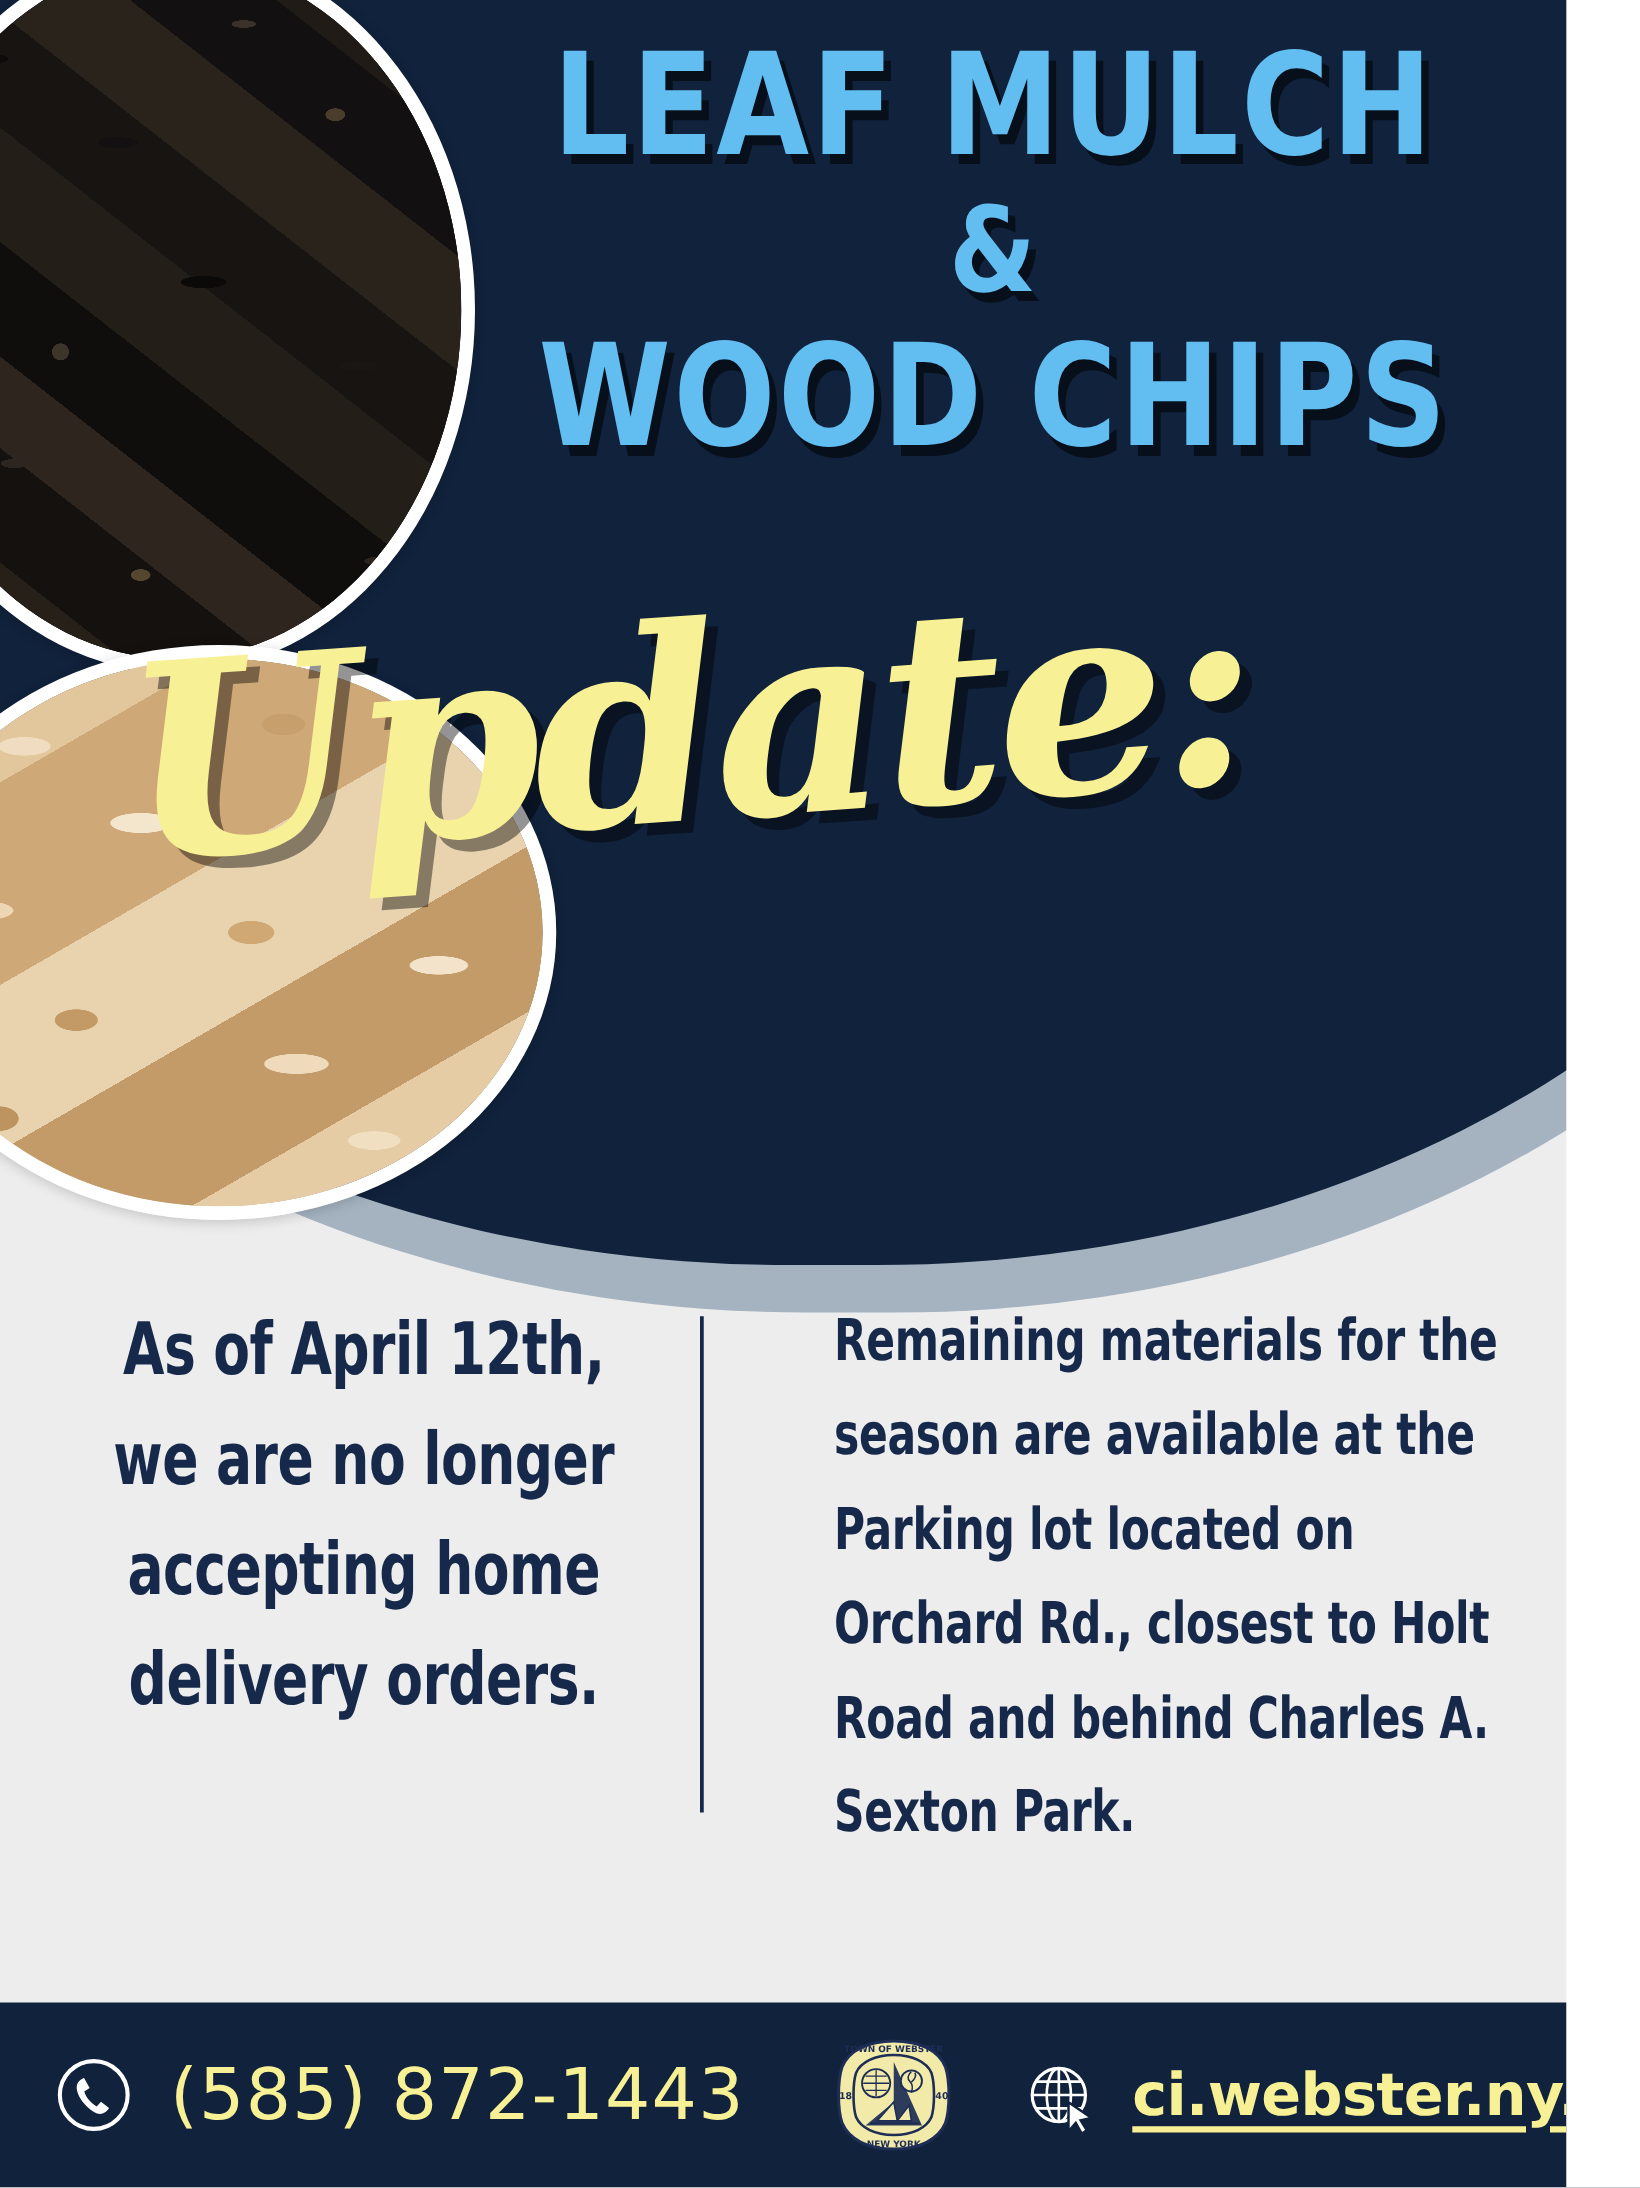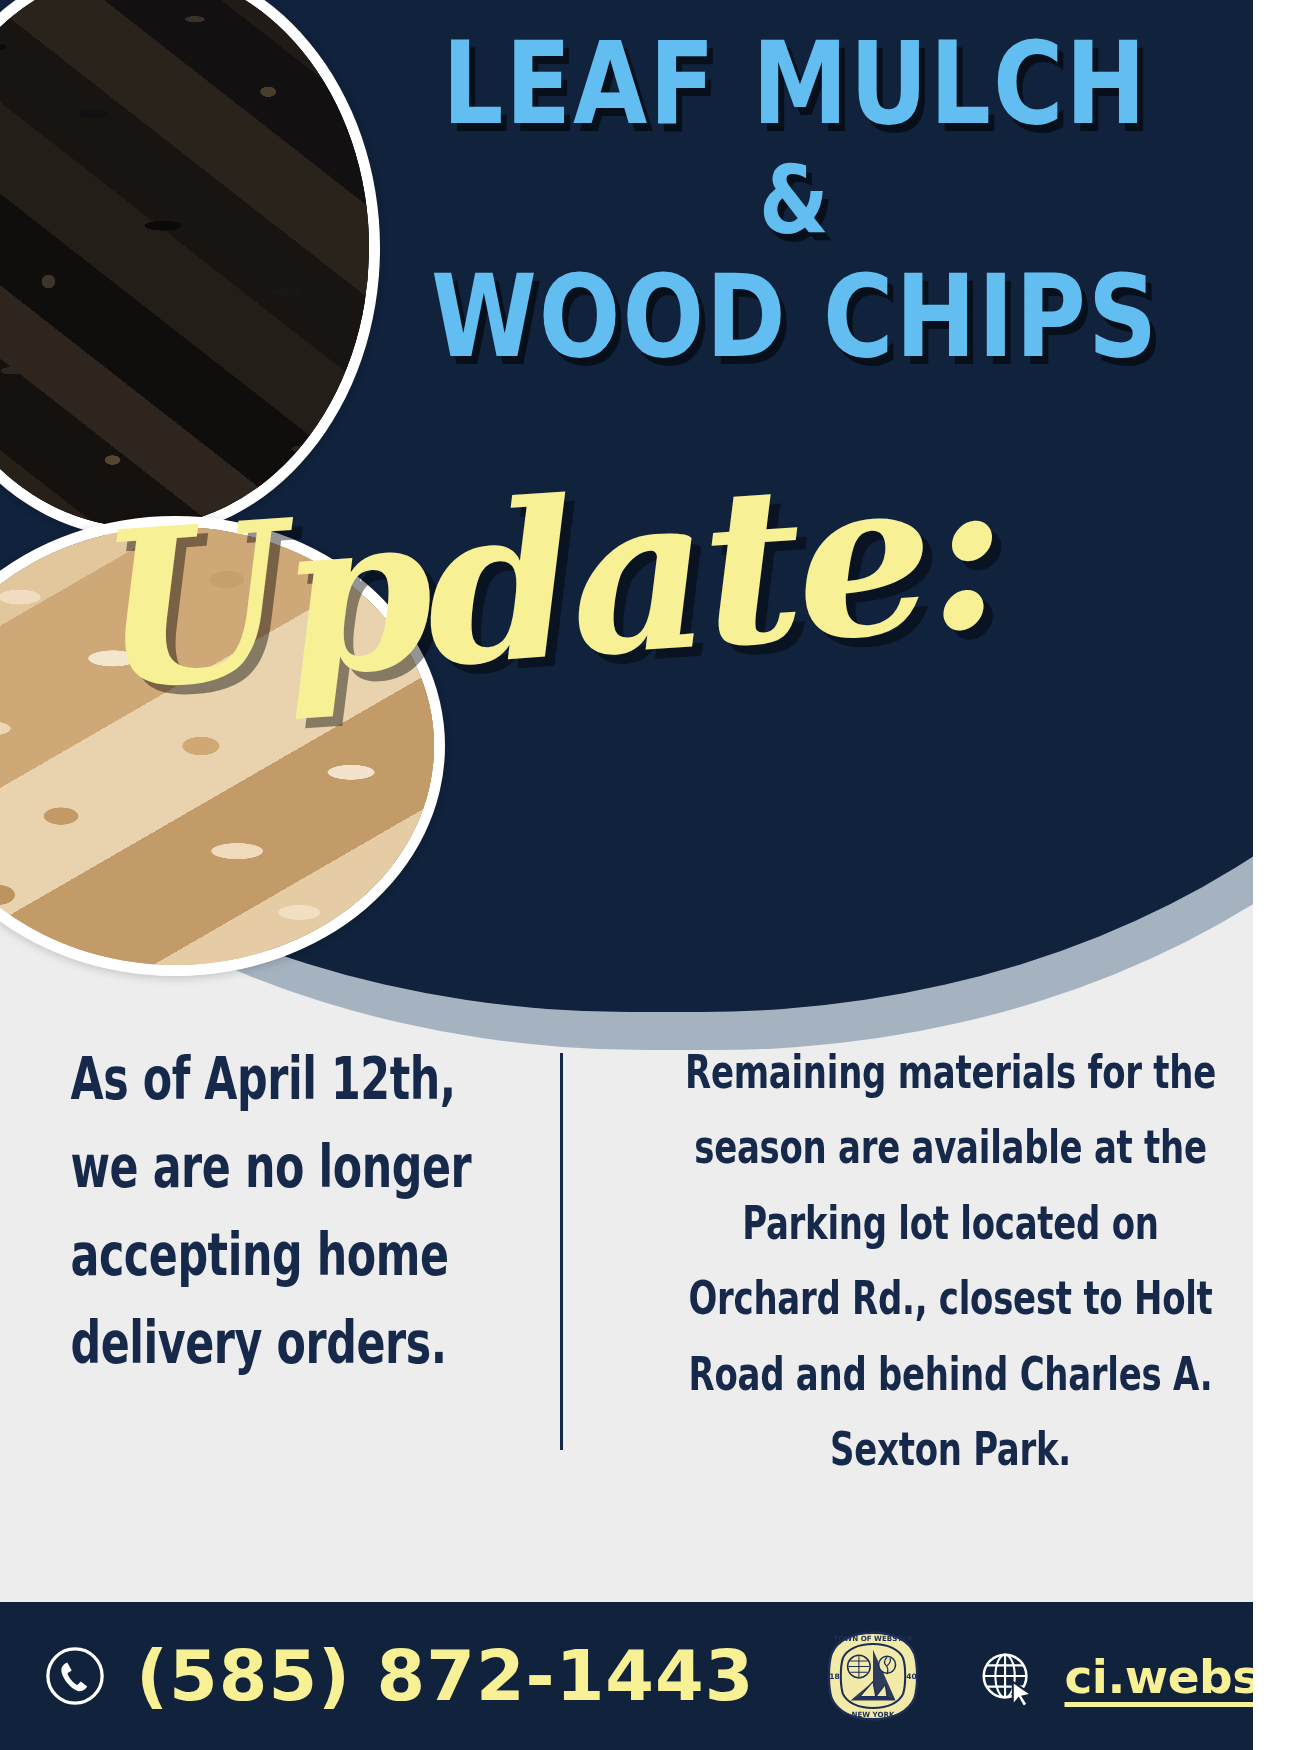--- a/index.html
+++ b/index.html
@@ -179,33 +179,32 @@
     width: 1312px;
     height: 425px;
     display: flex;
     align-items: flex-start;
     z-index: 7;
   }
   .col-left {
     width: 560px;
     padding-left: 22px;
     box-sizing: border-box;
-    text-align: left;
+    text-align: center;
   }
   .divider {
     width: 3px;
     align-self: stretch;
     margin: 18px 0 10px 0;
     background: #16294a;
   }
   .col-right {
     flex: 1;
     padding: 0 16px 0 42px;
     box-sizing: border-box;
-    text-align: center;
   }
   .body-text {
     font-family: "DejaVu Sans Condensed", "Liberation Sans Narrow", "Liberation Sans", sans-serif;
     font-weight: bold;
     color: #16294a;
     margin: 0;
     transform: scaleX(0.82);
   }
   #text-left {
     font-size: 58px;
@@ -235,23 +234,23 @@
     align-items: center;
     margin-left: 44px;
   }
   .icon-circle-phone {
     width: 62px;
     height: 62px;
     flex: 0 0 62px;
   }
   .phone-number {
     font-family: "DejaVu Sans", sans-serif;
-    font-weight: bold;
+    font-weight: normal;
     color: #f7f095;
-    font-size: 70px;
+    font-size: 57px;
     letter-spacing: 1px;
     margin-left: 30px;
     white-space: nowrap;
   }
   .seal {
     width: 94px;
     height: 94px;
     margin-left: 72px;
     flex: 0 0 94px;
   }

